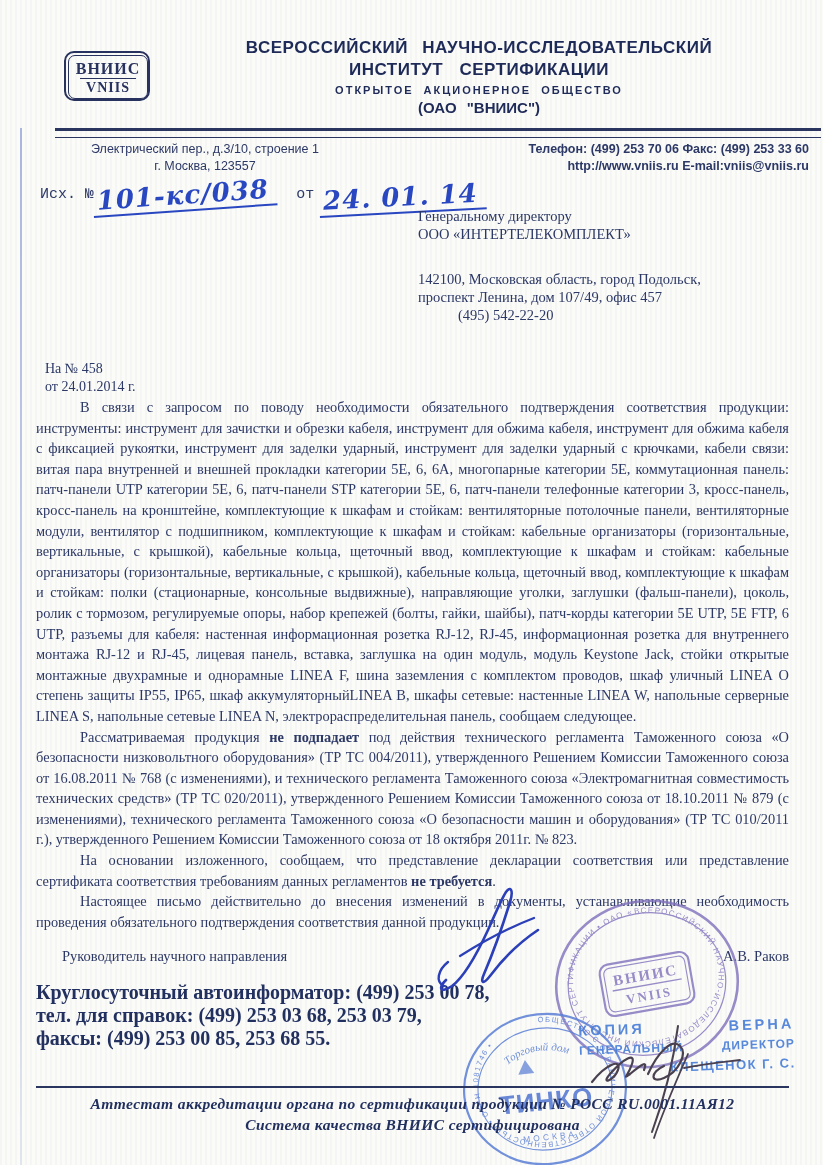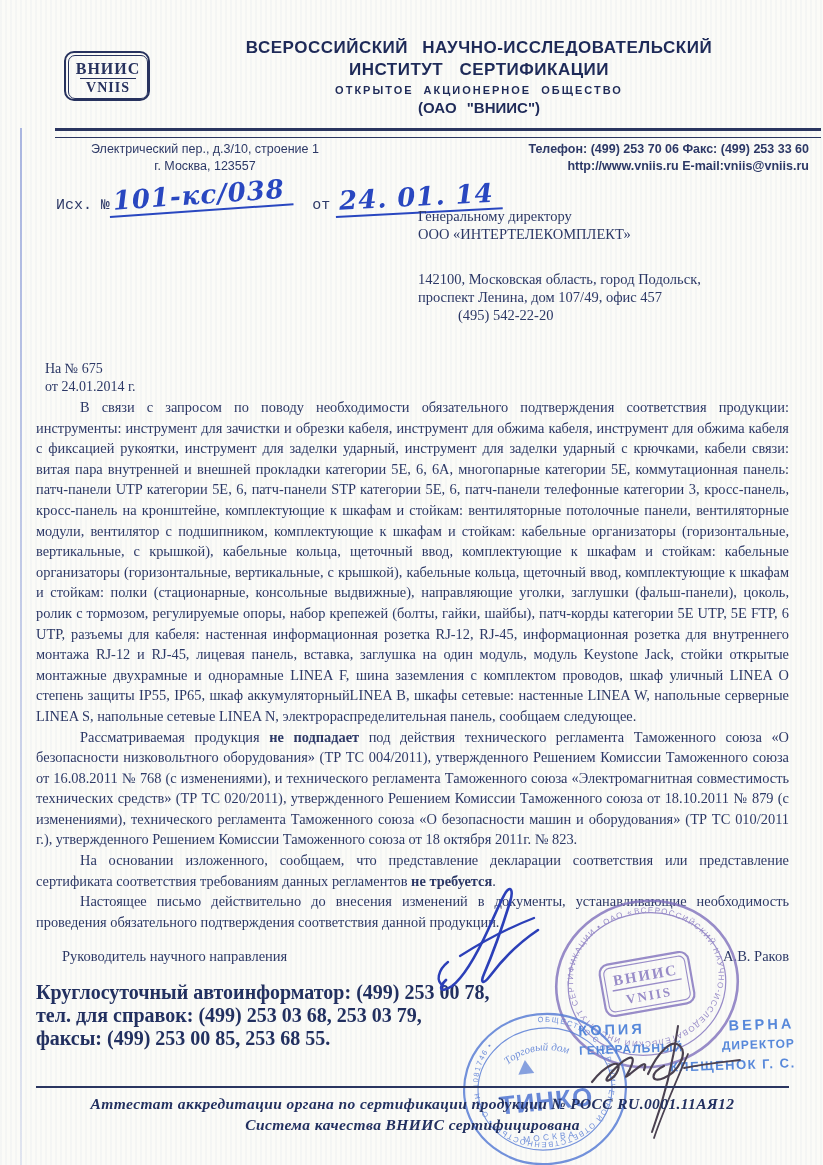--- a/index.html
+++ b/index.html
@@ -35,21 +35,21 @@
   .rule-double { position:absolute; left:55px; right:2px; top:128px; height:6px;
     border-top:3px solid #2a3560; border-bottom:1px solid #2a3560; }
 
   .addr-left { position:absolute; left:55px; top:141px; width:300px; text-align:center;
     font-family:"Liberation Sans", sans-serif; font-size:12.5px; line-height:17px; color:#2c3866; }
   .addr-right { position:absolute; right:14px; top:141px; width:340px; text-align:right;
     font-family:"Liberation Sans", sans-serif; font-size:12.5px; font-weight:bold;
     line-height:17px; color:#2c3866; }
 
   
-  .outgoing { position:absolute; left:56px; top:186px; display:flex; align-items:flex-end; }
+  .outgoing { position:absolute; left:40px; top:186px; display:flex; }
   .typed { font-family:"Liberation Mono", monospace; font-size:15px; color:#2e3a68; padding-bottom:4px; }
   .hand { font-family:"DejaVu Serif", serif; font-style:italic; font-weight:bold;
     font-size:26px; color:#2947c0; border-bottom:2px solid #2947c0;
     padding:0 8px 0 4px; letter-spacing:1px; transform:rotate(-4deg); transform-origin:left bottom; }
   .hand.date { transform:rotate(-3deg); margin-left:6px; }
   .ot { margin-left:18px; }
 
   
   .recipient { position:absolute; left:418px; top:207px; font-size:14.5px; line-height:18px; color:#2c3866; }
   .recipient .gap-s { height:10px; } .recipient .gap-m { height:17px; }
@@ -134,21 +134,21 @@
     <div>Генеральному директору</div>
     <div>ООО «ИНТЕРТЕЛЕКОМПЛЕКТ»</div>
     <div class="gap-s"></div>
     <div class="gap-m"></div>
     <div>142100, Московская область, город Подольск,</div>
     <div>проспект Ленина, дом 107/49, офис 457</div>
     <div class="indent">(495) 542-22-20</div>
   </div>
 
   <div class="reference">
-    <div>На № 675</div>
+    <div>На № 458</div>
     <div>от 24.01.2014 г.</div>
   </div>
 
   <div class="content">
     <p>В связи с запросом по поводу необходимости обязательного подтверждения соответствия продукции: инструменты: инструмент для зачистки и обрезки кабеля, инструмент для обжима кабеля, инструмент для обжима кабеля с фиксацией рукоятки, инструмент для заделки ударный, инструмент для заделки ударный с крючками, кабели связи: витая пара внутренней и внешней прокладки категории 5Е, 6, 6А, многопарные категории 5Е, коммутационная панель: патч-панели UTP категории 5Е, 6, патч-панели STP категории 5Е, 6, патч-панели телефонные категории 3, кросс-панель, кросс-панель на кронштейне, комплектующие к шкафам и стойкам: вентиляторные потолочные панели, вентиляторные модули, вентилятор с подшипником, комплектующие к шкафам и стойкам: кабельные организаторы (горизонтальные, вертикальные, с крышкой), кабельные кольца, щеточный ввод, комплектующие к шкафам и стойкам: кабельные организаторы (горизонтальные, вертикальные, с крышкой), кабельные кольца, щеточный ввод, комплектующие к шкафам и стойкам: полки (стационарные, консольные выдвижные), направляющие уголки, заглушки (фальш-панели), цоколь, ролик с тормозом, регулируемые опоры, набор крепежей (болты, гайки, шайбы), патч-корды категории 5Е UTP, 5Е FTP, 6 UTP, разъемы для кабеля: настенная информационная розетка RJ-12, RJ-45, информационная розетка для внутреннего монтажа RJ-12 и RJ-45, лицевая панель, вставка, заглушка на один модуль, модуль Keystone Jack, стойки открытые монтажные двухрамные и однорамные LINEA F, шина заземления с комплектом проводов, шкаф уличный LINEA O степень защиты IP55, IP65, шкаф аккумуляторныйLINEA B, шкафы сетевые: настенные LINEA W, напольные серверные LINEA S, напольные сетевые LINEA N, электрораспределительная панель, сообщаем следующее.</p>
     <p><span>Рассматриваемая продукция </span><b>не подпадает</b><span> под действия технического регламента Таможенного союза «О безопасности низковольтного оборудования» (ТР ТС 004/2011), утвержденного Решением Комиссии Таможенного союза от 16.08.2011 № 768 (с изменениями), и технического регламента Таможенного союза «Электромагнитная совместимость технических средств» (ТР ТС 020/2011), утвержденного Решением Комиссии Таможенного союза от 18.10.2011 № 879 (с изменениями), технического регламента Таможенного союза «О безопасности машин и оборудования» (ТР ТС 010/2011 г.), утвержденного Решением Комиссии Таможенного союза от 18 октября 2011г. № 823.</span></p>
     <p><span>На основании изложенного, сообщаем, что представление декларации соответствия или представление сертификата соответствия требованиям данных регламентов </span><b>не требуется</b><span>.</span></p>
     <p>Настоящее письмо действительно до внесения изменений в документы, устанавливающие необходимость проведения обязательного подтверждения соответствия данной продукции.</p>
 
     <div class="sig-row">

